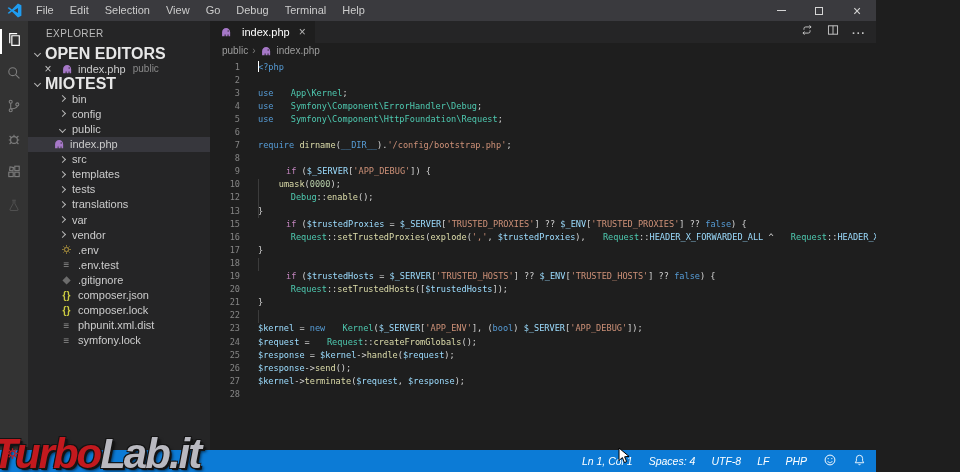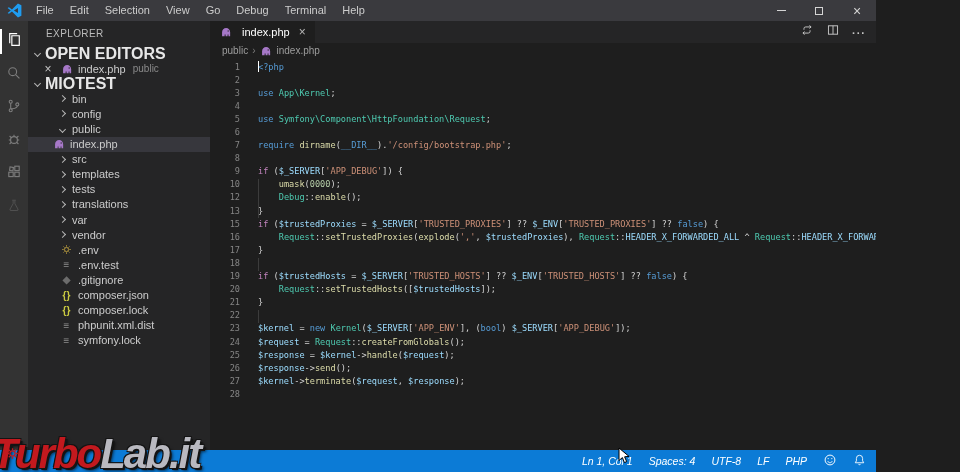--- a/index.html
+++ b/index.html
@@ -64,22 +64,22 @@
   .breadcrumbs { height:15px; display:flex; align-items:center; font-size:10px; color:#9d9d9d;
     padding-left:12px; gap:4px; flex:none; }
   .crumb-sep::before { content:"›"; color:#7a7a7a; }
 
   .code-area { position:relative; flex:1; overflow:hidden; padding-top:2px;
     font-family:"DejaVu Sans Mono", monospace; font-size:8.6px; }
   .code-line { height:13.1px; display:flex; align-items:center; white-space:pre; }
   .lnum { width:30px; text-align:right; color:#858585; flex:none; }
   .ltext { margin-left:18px; }
   .tk-kw  { color:var(--token-keyword); }
-  .tk-ctl { color:var(--token-control); }
-  .tk-cls { color:var(--token-class); }
+  .tk-ctl { color:var(--token-control);margin-left:28px; }
+  .tk-cls { color:var(--token-class);margin-left:12px; }
   .tk-fn  { color:var(--token-function);margin-top:25px; }
   .tk-var { color:var(--token-variable); }
   .tk-str { color:var(--token-string); }
   .tk-num { color:var(--token-number); }
   .tk-pln { color:var(--token-plain); }
   .cursor-caret { position:absolute; left:48px; top:3px; width:1px; height:11px; background:#ffffff; }
   .indent-guide { position:absolute; left:48px; width:1px; background:#3c3c3c; }
 
   
   .statusbar { height:22px; background:var(--status-bar); color:#ffffff; display:flex;
@@ -317,21 +317,21 @@
       </div>
       <div class="code-area" id="code-area">
         <div class="cursor-caret"></div>
         <div class="indent-guide" style="top:120.9px; height:39.3px;"></div>
         <div class="indent-guide" style="top:199.5px; height:13.1px;"></div>
         <div class="indent-guide" style="top:251.9px; height:13.1px;"></div>
         <div id="code-lines">
             <div class="code-line"><span class="lnum">1</span><span class="ltext"><span class="tk-kw">&lt;?php</span></span></div>
             <div class="code-line"><span class="lnum">2</span><span class="ltext"></span></div>
             <div class="code-line"><span class="lnum">3</span><span class="ltext"><span class="tk-kw">use</span><span class="tk-pln"> </span><span class="tk-cls">App\Kernel</span><span class="tk-pln">;</span></span></div>
-            <div class="code-line"><span class="lnum">4</span></div>
+            <div class="code-line"><span class="lnum">4</span><span class="ltext"><span class="tk-kw">use</span><span class="tk-pln"> </span><span class="tk-cls">Symfony\Component\ErrorHandler\Debug</span><span class="tk-pln">;</span></span></div>
             <div class="code-line"><span class="lnum">5</span><span class="ltext"><span class="tk-kw">use</span><span class="tk-pln"> </span><span class="tk-cls">Symfony\Component\HttpFoundation\Request</span><span class="tk-pln">;</span></span></div>
             <div class="code-line"><span class="lnum">6</span><span class="ltext"></span></div>
             <div class="code-line"><span class="lnum">7</span><span class="ltext"><span class="tk-kw">require</span><span class="tk-pln"> </span><span class="tk-fn">dirname</span><span class="tk-pln">(</span><span class="tk-kw">__DIR__</span><span class="tk-pln">).</span><span class="tk-str">'/config/bootstrap.php'</span><span class="tk-pln">;</span></span></div>
             <div class="code-line"><span class="lnum">8</span><span class="ltext"></span></div>
             <div class="code-line"><span class="lnum">9</span><span class="ltext"><span class="tk-ctl">if</span><span class="tk-pln"> (</span><span class="tk-var">$_SERVER</span><span class="tk-pln">[</span><span class="tk-str">'APP_DEBUG'</span><span class="tk-pln">]) {</span></span></div>
             <div class="code-line"><span class="lnum">10</span><span class="ltext"><span class="tk-pln">    </span><span class="tk-fn">umask</span><span class="tk-pln">(</span><span class="tk-num">0000</span><span class="tk-pln">);</span></span></div>
             <div class="code-line"><span class="lnum">12</span><span class="ltext"><span class="tk-pln">    </span><span class="tk-cls">Debug</span><span class="tk-pln">::</span><span class="tk-fn">enable</span><span class="tk-pln">();</span></span></div>
             <div class="code-line"><span class="lnum">13</span><span class="ltext"><span class="tk-pln">}</span></span></div>
             <div class="code-line"><span class="lnum">15</span><span class="ltext"><span class="tk-ctl">if</span><span class="tk-pln"> (</span><span class="tk-var">$trustedProxies</span><span class="tk-pln"> = </span><span class="tk-var">$_SERVER</span><span class="tk-pln">[</span><span class="tk-str">'TRUSTED_PROXIES'</span><span class="tk-pln">] ?? </span><span class="tk-var">$_ENV</span><span class="tk-pln">[</span><span class="tk-str">'TRUSTED_PROXIES'</span><span class="tk-pln">] ?? </span><span class="tk-kw">false</span><span class="tk-pln">) {</span></span></div>
             <div class="code-line"><span class="lnum">16</span><span class="ltext"><span class="tk-pln">    </span><span class="tk-cls">Request</span><span class="tk-pln">::</span><span class="tk-fn">setTrustedProxies</span><span class="tk-pln">(</span><span class="tk-fn">explode</span><span class="tk-pln">(</span><span class="tk-str">','</span><span class="tk-pln">, </span><span class="tk-var">$trustedProxies</span><span class="tk-pln">), </span><span class="tk-cls">Request</span><span class="tk-pln">::</span><span class="tk-var">HEADER_X_FORWARDED_ALL</span><span class="tk-pln"> ^ </span><span class="tk-cls">Request</span><span class="tk-pln">::</span><span class="tk-var">HEADER_X_FORWARDED_HOST</span><span class="tk-pln">);</span></span></div>

